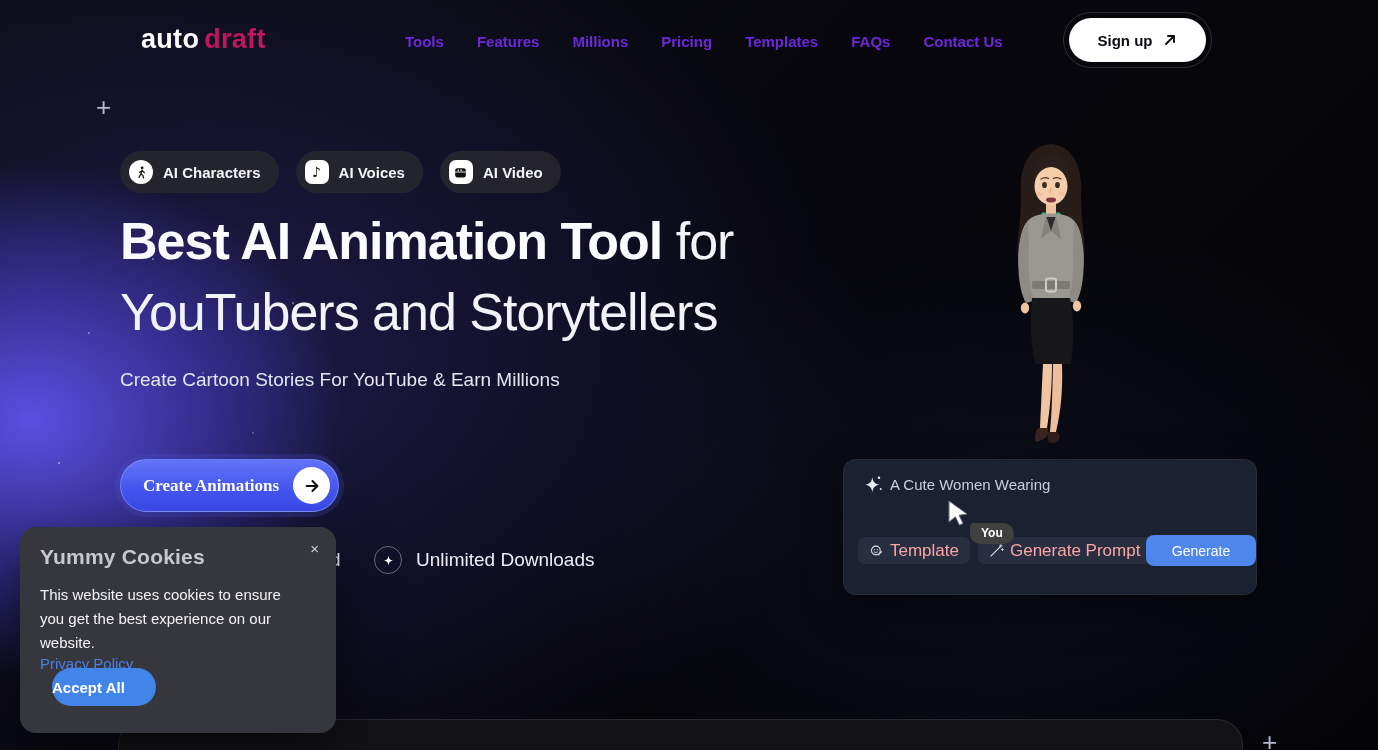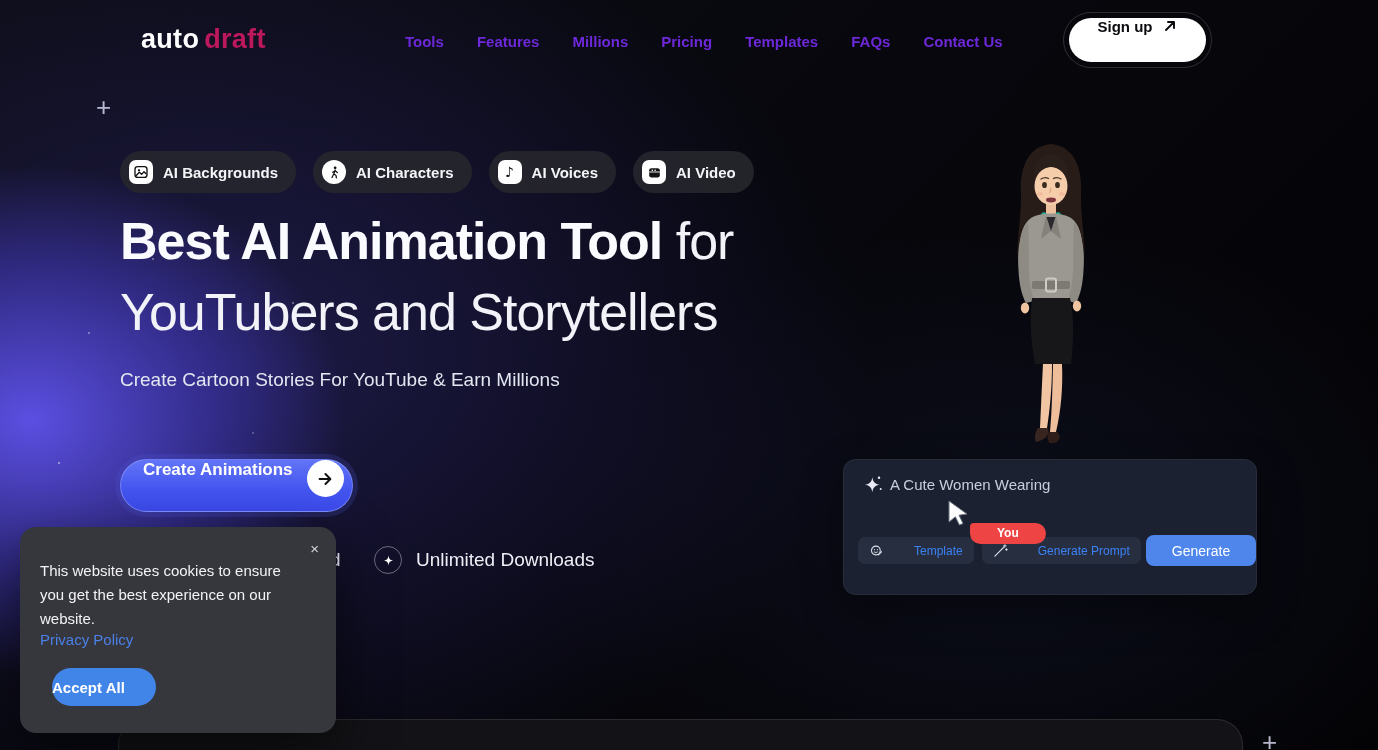--- a/index.html
+++ b/index.html
@@ -19,63 +19,63 @@
   .plus-sparkle { position:absolute; font-size:26px; font-weight:400; color:#d4d7ee; opacity:.85; line-height:1; }
 
   
   .header { position:absolute; top:0; left:0; width:1378px; height:82px; }
   .logo { position:absolute; left:141px; top:24px; font-size:27px; font-weight:800; letter-spacing:.3px; cursor:pointer; }
   .logo .p1 { color:#fff; }
   .logo .p2 { color:#be185d; margin-left:5px; }
   .nav { position:absolute; left:405px; top:0; height:82px; display:flex; align-items:center; gap:33px; }
   .nav-item { font-size:15px; font-weight:700; color:#6d28d9; cursor:pointer; white-space:nowrap; }
   .signup { position:absolute; left:1069px; top:18px; width:137px; height:44px; background:#fff; border-radius:22px;
-    display:flex; align-items:flex-start; justify-content:center; gap:9px; cursor:pointer; }
+    display:flex; align-items:center; justify-content:center; gap:9px; cursor:pointer; }
   .signup::after { content:""; position:absolute; inset:-6px; border:1px solid rgba(255,255,255,0.16); border-radius:28px; pointer-events:none; }
   .signup span { font-size:15px; font-weight:700; color:#0c0c10; }
 
   
   .badges { position:absolute; left:120px; top:151px; display:flex; gap:17px; }
   .badge { height:42px; display:flex; align-items:center; gap:10px; padding:0 18px 0 9px;
     background:rgba(39,39,46,0.88); border-radius:21px; }
   .badge-ic { width:24px; height:24px; background:#fff; border-radius:7px; display:flex; align-items:center; justify-content:center; }
   .badge span.lbl { font-size:15px; font-weight:700; color:#f4f5f8; }
   .note-glyph { font-family:"DejaVu Sans", sans-serif; font-size:14px; color:#111; font-weight:700; }
 
   
   .heading { position:absolute; left:120px; top:206px; font-size:52px; line-height:71px; letter-spacing:-1px; color:#fafbff; }
   .heading .bold { font-weight:700; }
   .heading .light { font-weight:400; color:#f2f3f8; }
   .subtitle { position:absolute; left:120px; top:369px; font-size:19px; font-weight:400; color:#e3e6f0; }
 
   
-  .cta { position:absolute; left:120px; top:459px; height:53px; padding:0 8px 0 22px; display:flex; gap:14px;
+  .cta { position:absolute; left:120px; top:459px; height:53px; padding:0 8px 0 22px; display:flex; align-items:center; gap:14px;
     background:linear-gradient(180deg,#6274f6 0%, #4355ef 60%, #3c4aeb 100%);
     border:1px solid rgba(150,165,255,0.55); border-radius:27px; cursor:pointer;
-    box-shadow:0 0 0 5px rgba(80,90,220,0.20); }
+    box-shadow:0 0 0 5px rgba(80,90,220,0.20);font-family:Liberation Serif, serif; }
   .cta .lbl { font-size:17px; font-weight:700; color:#fff; }
   .cta .circ { width:37px; height:37px; background:#fff; border-radius:50%; display:flex; align-items:center; justify-content:center; }
 
   
   .feat-frag { position:absolute; left:330px; top:549px; font-size:19px; font-weight:500; color:#eceef5; }
   .feat-star { position:absolute; left:374px; top:546px; width:28px; height:28px; border:1px solid rgba(255,255,255,0.38);
     border-radius:50%; display:flex; align-items:center; justify-content:center; }
   .feat-lbl { position:absolute; left:416px; top:549px; font-size:19px; font-weight:500; color:#eceef5; }
 
   
   .pcard { position:absolute; left:843px; top:459px; width:414px; height:136px; background:#1b2130;
     border:1px solid rgba(255,255,255,0.05); border-radius:13px; box-shadow:0 16px 40px rgba(0,0,0,0.4); }
   .pcard .ptext { position:absolute; left:46px; top:16px; font-size:15px; color:#c8cedd; }
   .pcard .spark { position:absolute; left:20px; top:14px; }
   .cursor { position:absolute; left:103px; top:40px; z-index:6; }
-  .youtag { position:absolute; left:126px; top:63px; z-index:5; background:#ef4444; color:#fff; font-size:12px; font-weight:600;
-    padding:3px 27px 4px; border-radius:4px 11px 11px 11px; }
+  .youtag { position:absolute; left:126px; top:63px; z-index:5; background:#404040; color:#fff; font-size:12px; font-weight:600;
+    padding:3px 11px 4px; border-radius:4px 11px 11px 11px; }
   .prow { position:absolute; left:14px; top:77px; display:flex; gap:8px; }
   .pchip { height:27px; display:flex; align-items:center; gap:6px; padding:0 11px; background:#272e3f; border-radius:7px; cursor:pointer; }
-  .pchip span { font-size:12px; color:#3b82f6;margin-left:24px; }
+  .pchip span { font-size:17px; color:#fca5a5; }
   .generate { position:absolute; left:302px; top:75px; width:110px; height:31px; background:#4e86ec; border-radius:8px;
     display:flex; align-items:center; justify-content:center; cursor:pointer; }
   .generate span { font-size:14px; font-weight:500; color:#fff; }
 
   
   .character { position:absolute; left:992px; top:138px; }
 
   
   .cookie { position:absolute; left:20px; top:527px; width:316px; height:206px; background:#36373c; border-radius:16px;
     box-shadow:0 22px 55px rgba(0,0,0,0.55); z-index:50; padding:18px 20px 0 20px; }
@@ -123,30 +123,20 @@
   </div>
   <div class="signup">
     <span>Sign up</span>
     <svg width="16" height="16" viewBox="0 0 20 20">
       <path d="M5 15 L15 5 M7.5 5 H15 V12.5" stroke="#0c0c10" stroke-width="2.4" fill="none" stroke-linecap="round" stroke-linejoin="round"></path>
     </svg>
   </div>
 </div>
 
 <div class="badges">
-  <div class="badge">
-    <span class="badge-ic">
-      <svg width="16" height="16" viewBox="0 0 24 24">
-          <rect x="3" y="4" width="18" height="16" rx="4" fill="none" stroke="#111" stroke-width="2"></rect>
-          <circle cx="9" cy="9.5" r="1.7" fill="#111"></circle>
-          <path d="M4.5 17.5 L9.5 12.5 L13 15.5 L16.5 11.5 L19.5 14.5" fill="none" stroke="#111" stroke-width="2" stroke-linecap="round" stroke-linejoin="round"></path>
-        </svg>
-    </span>
-    <span class="lbl">AI Backgrounds</span>
-  </div>
   <div class="badge">
     <span class="badge-ic" style="border-radius:12px;">
       <svg width="15" height="15" viewBox="0 0 24 24">
           <circle cx="13" cy="4.5" r="2.2" fill="#111"></circle>
           <path d="M13 8 L11 14 L8 20 M11 14 L14.5 17 L15 20.5 M13 9 L16.5 12 M12.5 9.5 L9 11.5" fill="none" stroke="#111" stroke-width="2" stroke-linecap="round" stroke-linejoin="round"></path>
         </svg>
     </span>
     <span class="lbl">AI Characters</span>
   </div>
   <div class="badge">
@@ -266,20 +256,21 @@
     </div>
   </div>
   <div class="generate">
     <span>Generate</span>
   </div>
 </div>
 
 <div class="bottom-panel"></div>
 
 <div class="cookie">
+  <h2>Yummy Cookies</h2>
   <div class="close">×</div>
   <div class="body">This website uses cookies to ensure you get the best experience on our website.</div>
   <span class="plink">Privacy Policy</span>
   <div class="btns">
     <div class="btn-solid">
       <span>Accept All</span>
     </div>
   </div>
 </div>
 

